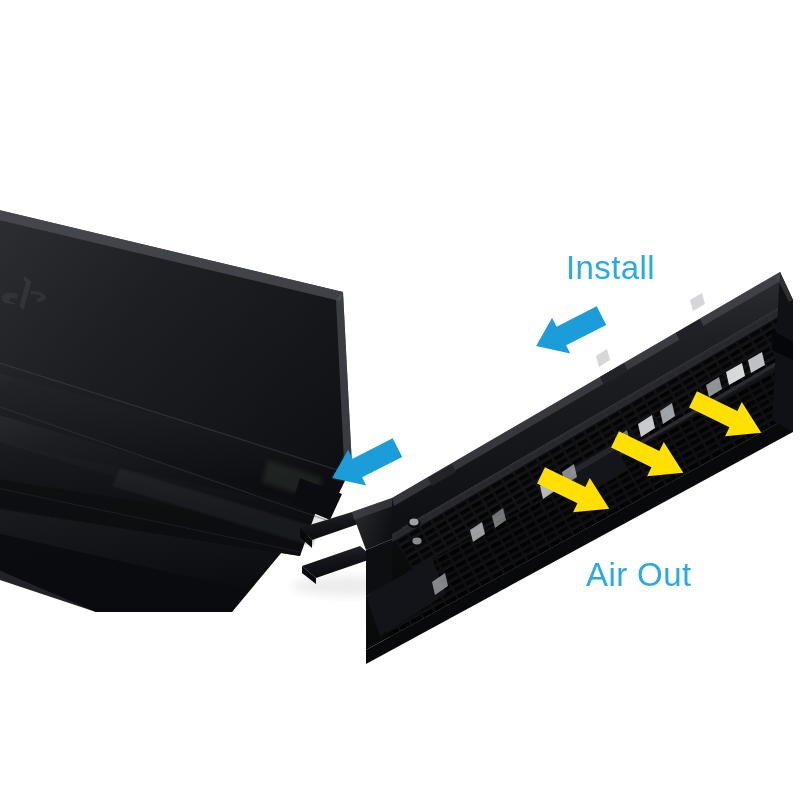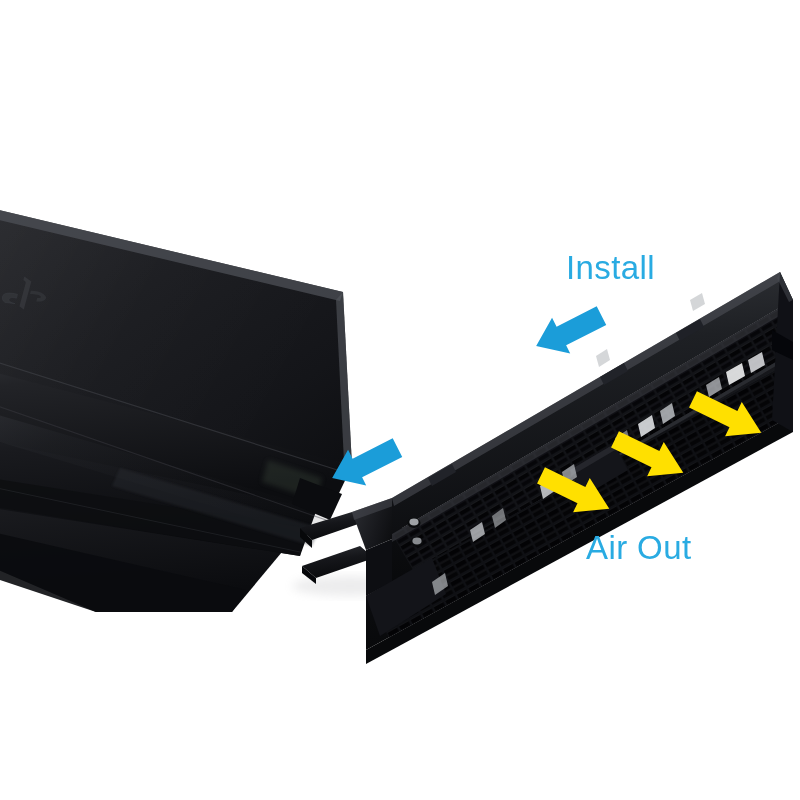--- a/index.html
+++ b/index.html
@@ -31,21 +31,21 @@
     white-space: nowrap;
     user-select: none;
   }
   #label-install {
     left: 566px;
     top: 249px;
     font-size: 33px;
   }
   #label-airout {
     left: 586px;
-    top: 529px;
+    top: 556px;
     font-size: 33px;
   }
 </style>
 </head>
 <body>
 
 <div id="stage" style="background: #0f172a;">
 
   <svg id="art" viewBox="0 0 800 800" xmlns="http://www.w3.org/2000/svg">
     <defs>

